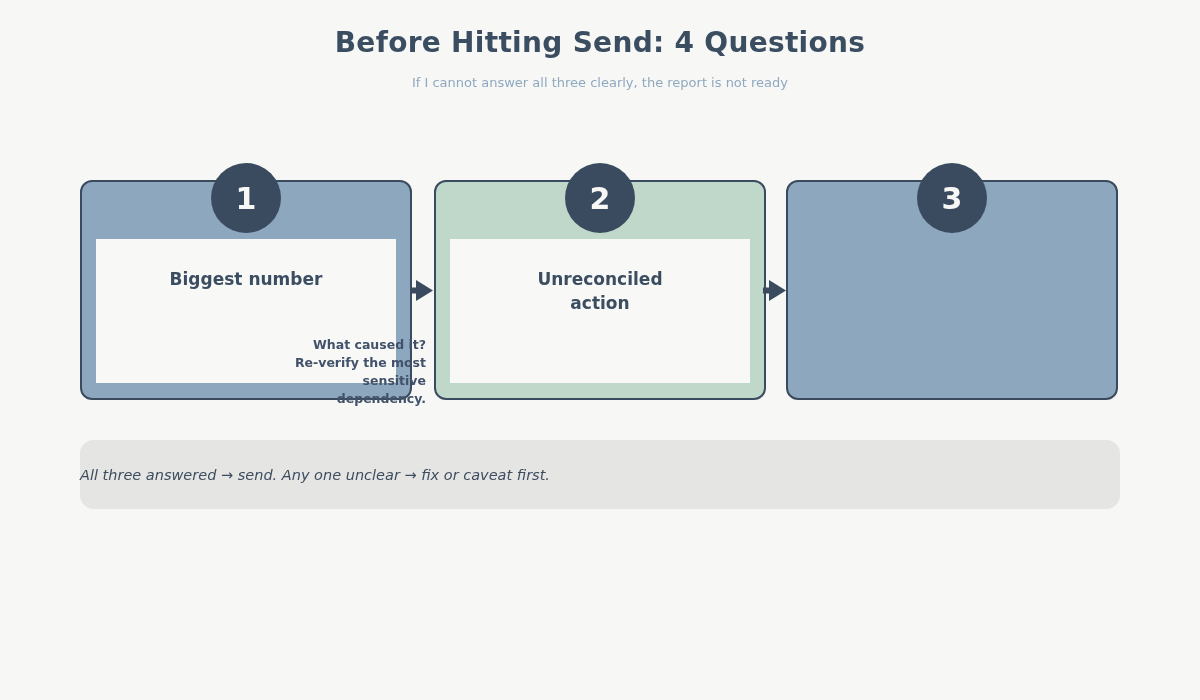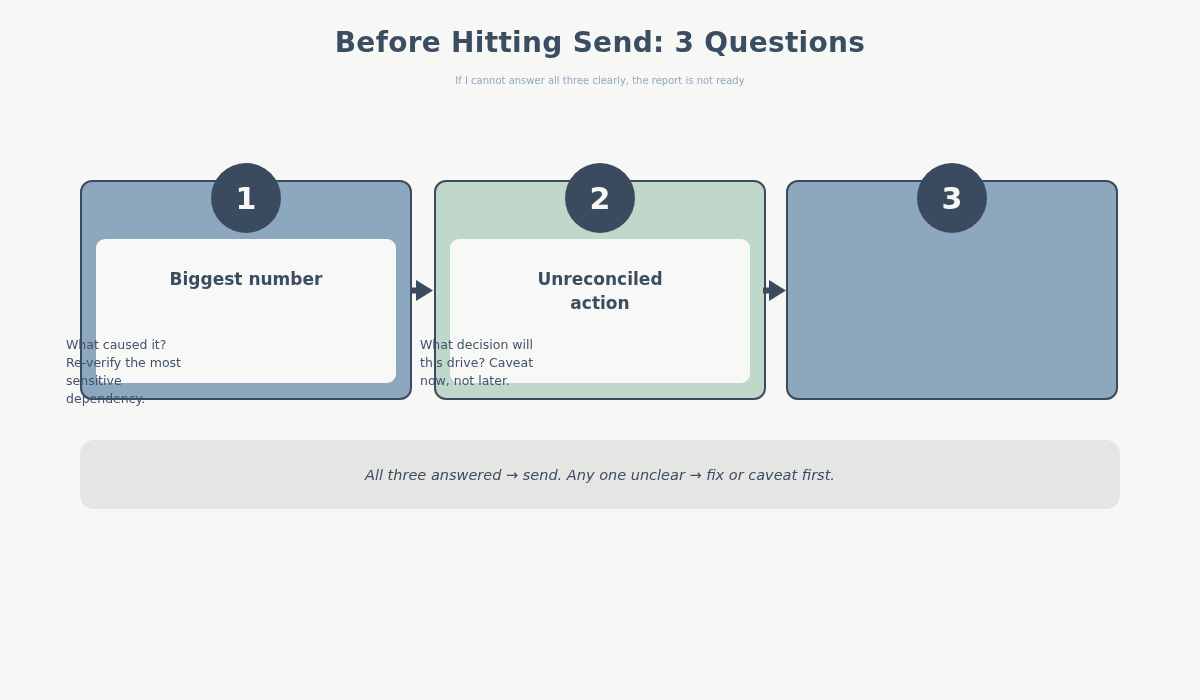--- a/index.html
+++ b/index.html
@@ -22,21 +22,21 @@
     text-align: center;
     font-size: 28px;
     font-weight: bold;
     color: #3b4d61;
     letter-spacing: 0.3px;
   }
   .page-subtitle {
     position: absolute;
     top: 75px; left: 0; width: 100%;
     text-align: center;
-    font-size: 10px;
+    font-size: 13px;
     color: #8fa9c0;
   }
   .card {
     position: absolute;
     top: 180px;
     width: 332px;
     height: 220px;
     box-sizing: border-box;
     border: 2px solid #3b4b5f;
     border-radius: 12px;
@@ -58,71 +58,72 @@
     display: flex;
     align-items: center;
     justify-content: center;
     z-index: 3;
   }
   .panel {
     position: absolute;
     top: 57px; left: 14px; right: 14px;
     height: 144px;
     background: #f8f8f6;
-    border-radius: 9px;
+    border-radius: 0;
   }
   .step-title {
     position: absolute;
     top: 28px; left: 0; right: 0;
     text-align: center;
     font-size: 17px;
     font-weight: bold;
     line-height: 24px;
     color: #3b4d61;
     white-space: pre-line;
   }
   .step-desc {
     position: absolute;
     top: 97px; left: -30px; right: -30px;
-    text-align: left;
+    text-align: right;
     font-size: 12.5px;
     line-height: 18px;
     color: #41526a;
     white-space: pre-line;
+    font-weight: bold;
   }
   .arrow {
     position: absolute;
     top: 280px;
     width: 23px; height: 21px;
   }
   .arrow svg { display: block; }
   .arrow polygon, .arrow rect { fill: #3b4b5f; }
   .arrow-1 { left: 410px; }
   .arrow-2 { left: 763px; }
   .note {
     position: absolute;
     left: 80px; top: 440px;
     width: 1040px; height: 69px;
     box-sizing: border-box;
     background: #e5e5e4;
     border-radius: 14px;
     display: flex;
     align-items: center;
-    justify-content: center;
+    justify-content: flex-start;
     font-style: italic;
     font-size: 14.5px;
     color: #3d4d5f;
   }
 </style>
 </head>
 <body>
 
 <div class="stage">
 
-  <h1 class="page-title">Before Hitting Send: 3 Questions</h1>
+  <h1 class="page-title">Before Hitting Send: 4 Questions</h1>
   <div class="page-subtitle">If I cannot answer all three clearly, the report is not ready</div>
 
   <div class="card card-1" style="background-color: rgb(141, 167, 190);">
     <div class="badge">1</div>
     <div class="panel">
       <div class="step-title">Biggest number</div>
       <div class="step-desc">What caused it?
 Re-verify the most
 sensitive
 dependency.</div>
@@ -134,23 +135,20 @@
       <rect x="0" y="7.5" width="8" height="6"></rect>
       <polygon points="6,0 23,10.5 6,21"></polygon>
     </svg>
   </div>
 
   <div class="card card-2" style="background-color: rgb(192, 216, 202);">
     <div class="badge">2</div>
     <div class="panel">
       <div class="step-title">Unreconciled
 action</div>
-      <div class="step-desc">What decision will
-this drive? Caveat
-now, not later.</div>
     </div>
   </div>
 
   <div class="arrow arrow-2">
     <svg width="23" height="21" viewBox="0 0 23 21">
       <rect x="0" y="7.5" width="8" height="6"></rect>
       <polygon points="6,0 23,10.5 6,21"></polygon>
     </svg>
   </div>
 

